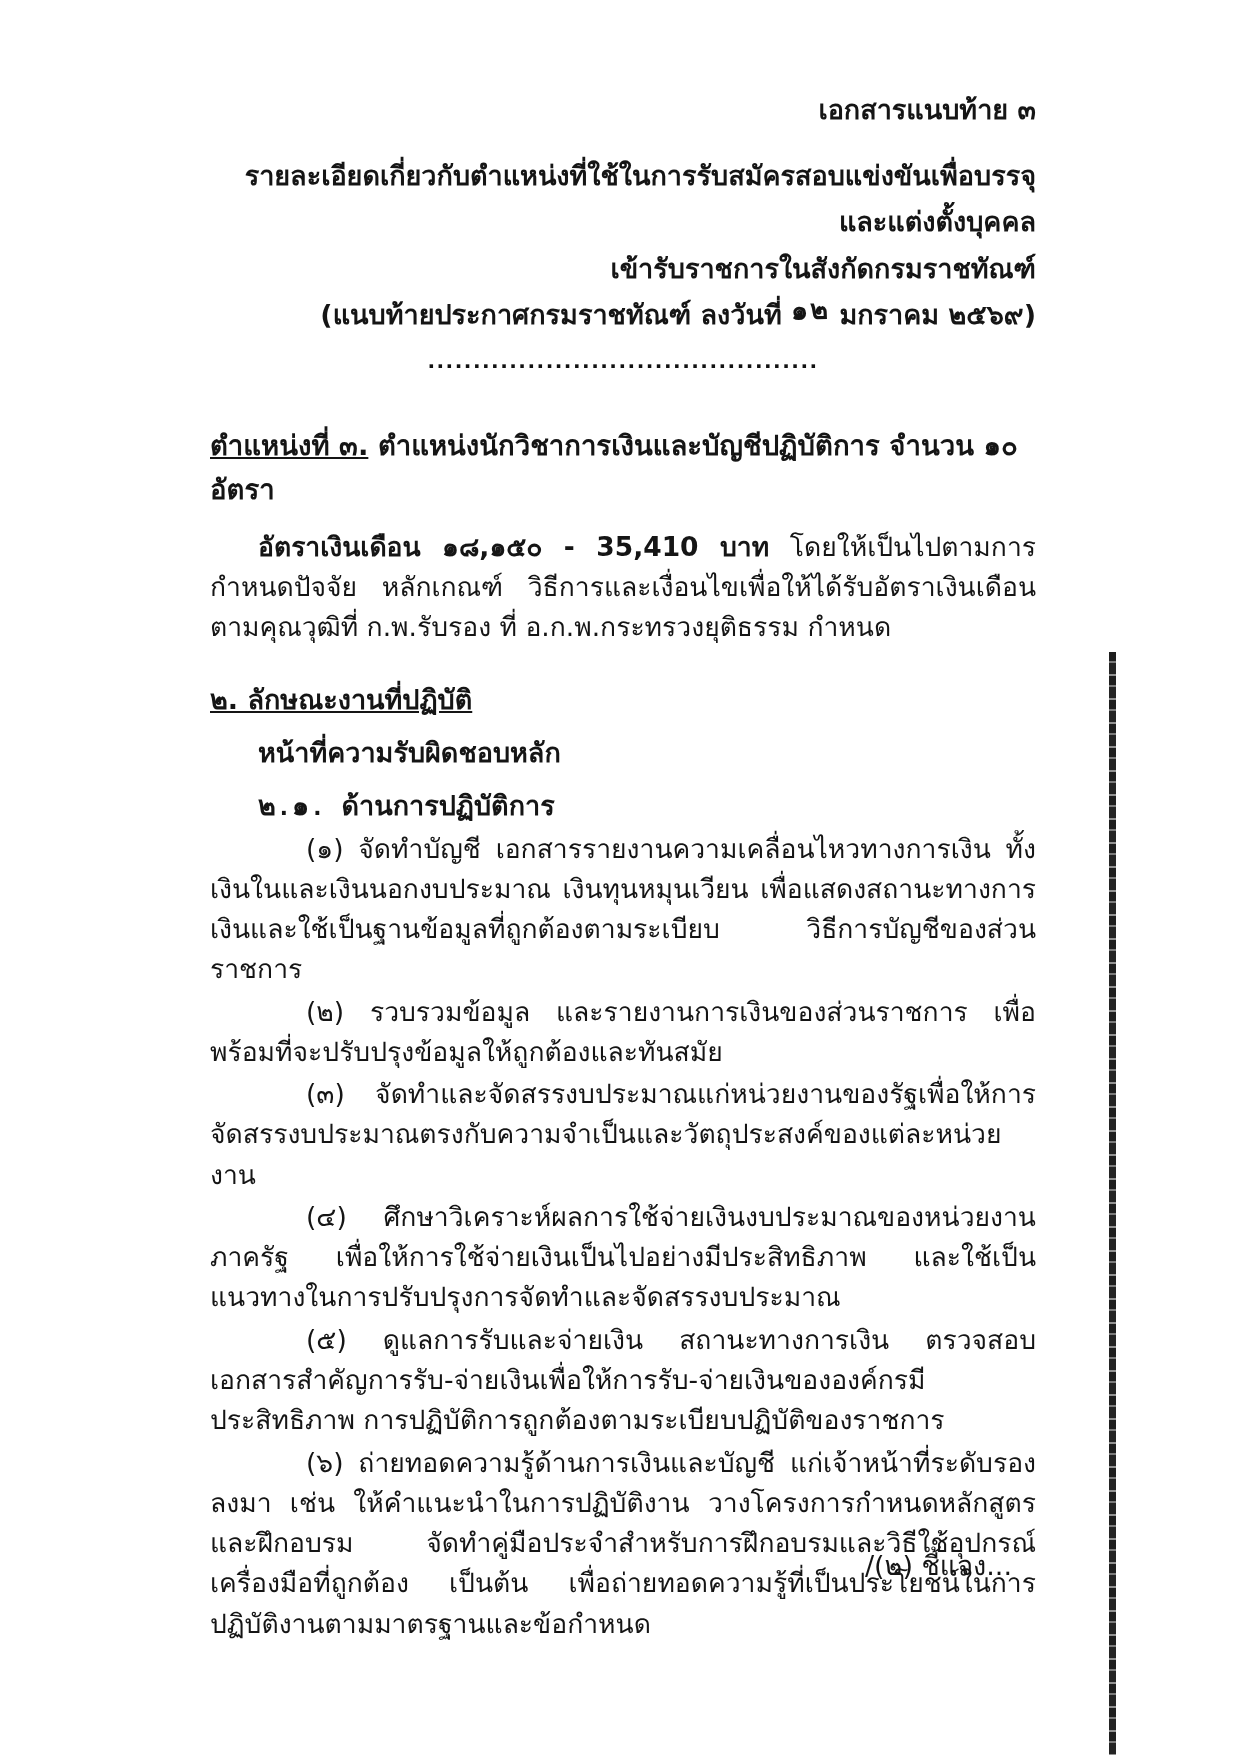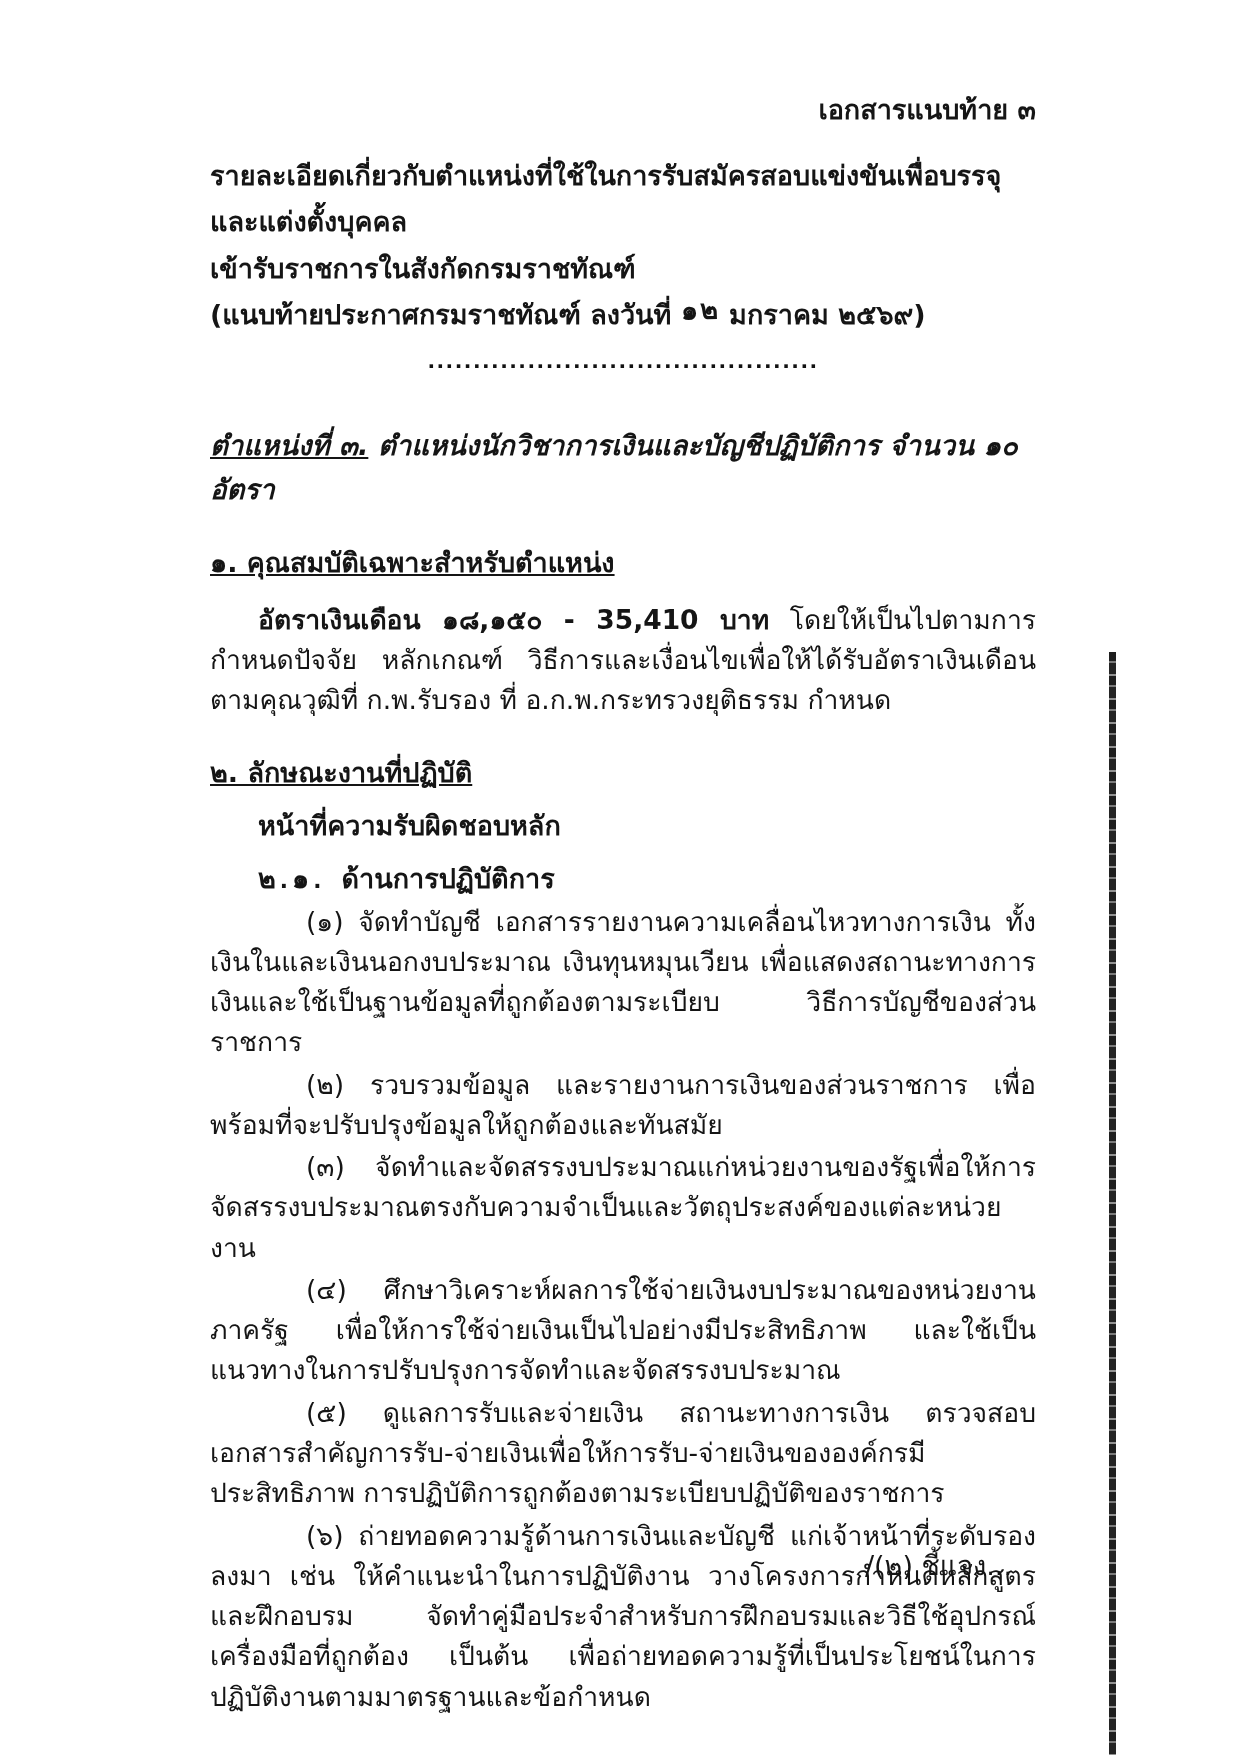--- a/index.html
+++ b/index.html
@@ -15,21 +15,21 @@
     color: #151515;
     overflow: hidden;
   }
   .corner-label {
     text-align: right;
     font-size: 27px;
     font-weight: bold;
     margin: 16px 0 22px 0;
   }
   .title-block {
-    text-align: left;
+    text-align: right;
     font-size: 27px;
     font-weight: bold;
     line-height: 1.72;
   }
   .subtitle-date {
     display: inline-block;
     transform: translateY(-5px) rotate(-2deg);
     letter-spacing: 2px;
   }
   .dotted-divider {
@@ -37,21 +37,20 @@
     font-size: 20px;
     font-weight: bold;
     letter-spacing: 1.5px;
     margin: 10px 0 0 0;
     color: #111;
   }
   .position-line {
     font-size: 27.5px;
     font-weight: bold;
     margin: 50px 0 0 0;
-    font-style: italic;
   }
   .underline { text-decoration: underline; }
   .section-heading {
     font-size: 27px;
     font-weight: bold;
     text-decoration: underline;
     margin: 30px 0 4px 0;
   }
   .para {
     font-size: 26.5px;
@@ -102,21 +101,20 @@
   <div class="title-block">
     <div>รายละเอียดเกี่ยวกับตำแหน่งที่ใช้ในการรับสมัครสอบแข่งขันเพื่อบรรจุและแต่งตั้งบุคคล</div>
     <div>เข้ารับราชการในสังกัดกรมราชทัณฑ์</div>
     <div><span>(แนบท้ายประกาศกรมราชทัณฑ์ ลงวันที่ </span><span class="subtitle-date">๑๒</span><span> มกราคม ๒๕๖๙)</span></div>
   </div>
 
   <div class="dotted-divider">...........................................</div>
 
   <div class="position-line"><span class="underline">ตำแหน่งที่ ๓.</span><span> ตำแหน่งนักวิชาการเงินและบัญชีปฏิบัติการ  จำนวน  ๑๐   อัตรา</span></div>
 
-  <div class="section-heading">๑. คุณสมบัติเฉพาะสำหรับตำแหน่ง</div>
 
 
 
   <p class="para salary-para"><span class="bold">อัตราเงินเดือน ๑๘,๑๕๐ - 35,410 บาท</span><span> โดยให้เป็นไปตามการกำหนดปัจจัย หลักเกณฑ์ วิธีการและเงื่อนไขเพื่อให้ได้รับอัตราเงินเดือนตามคุณวุฒิที่ ก.พ.รับรอง ที่ อ.ก.พ.กระทรวงยุติธรรม กำหนด</span></p>
 
   <div class="section-heading">๒. ลักษณะงานที่ปฏิบัติ</div>
 
   <div class="sub-heading">หน้าที่ความรับผิดชอบหลัก</div>
 
 

